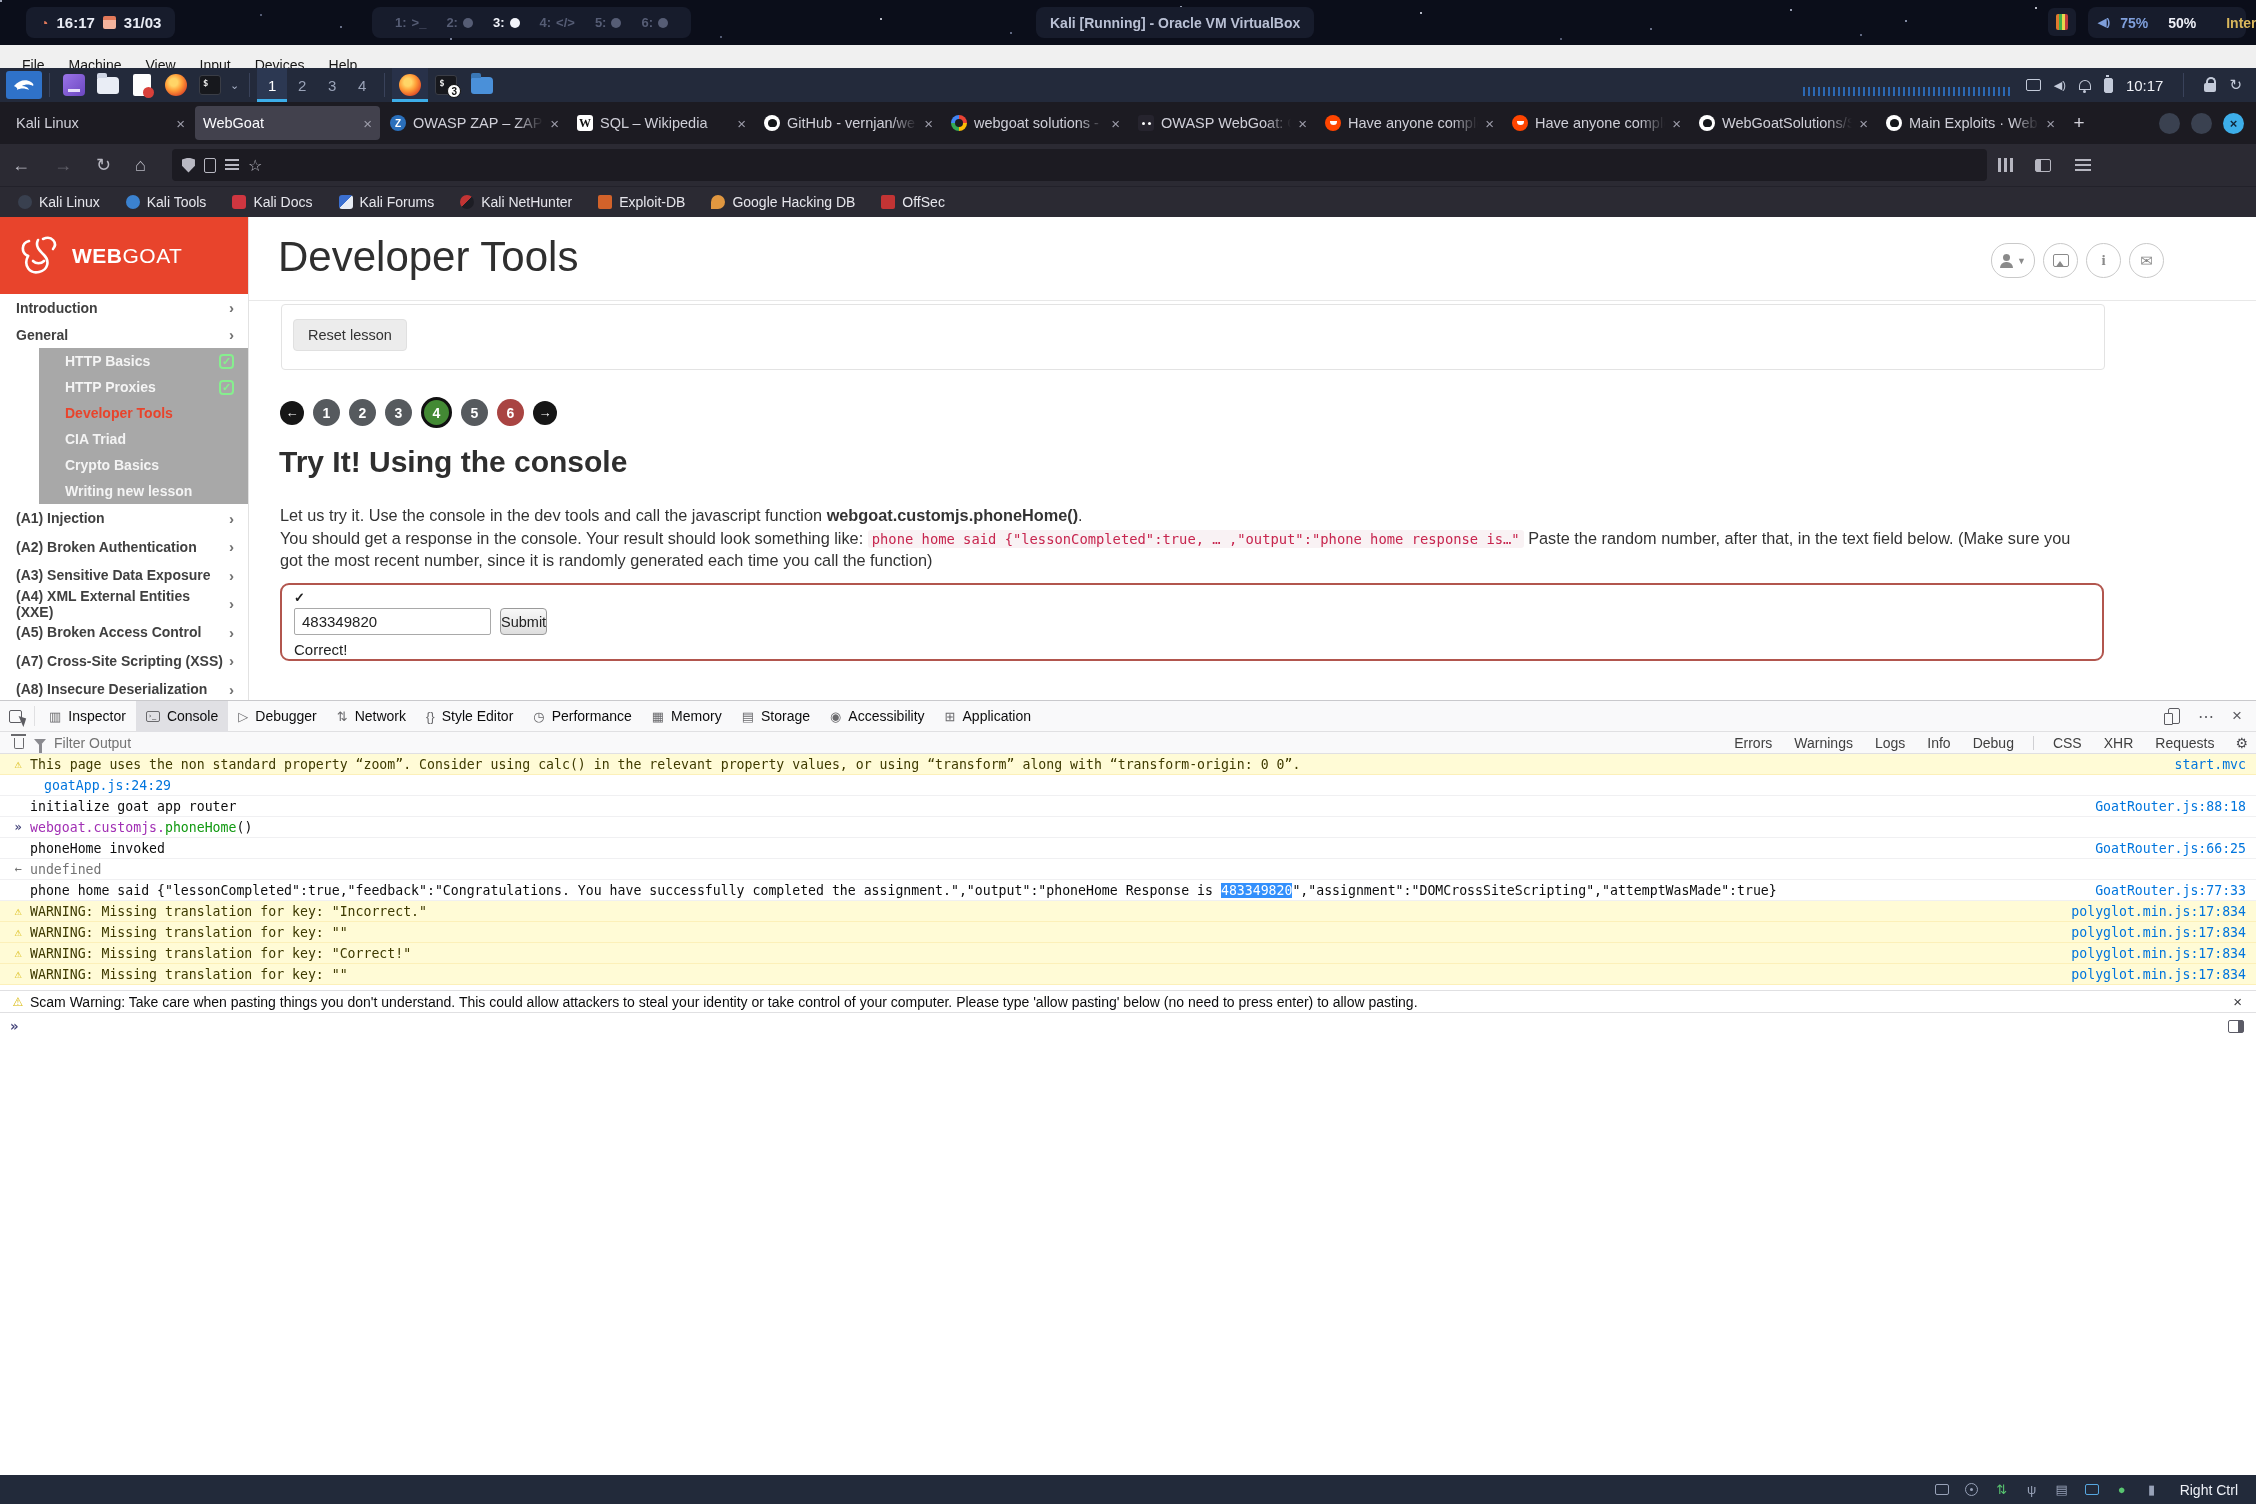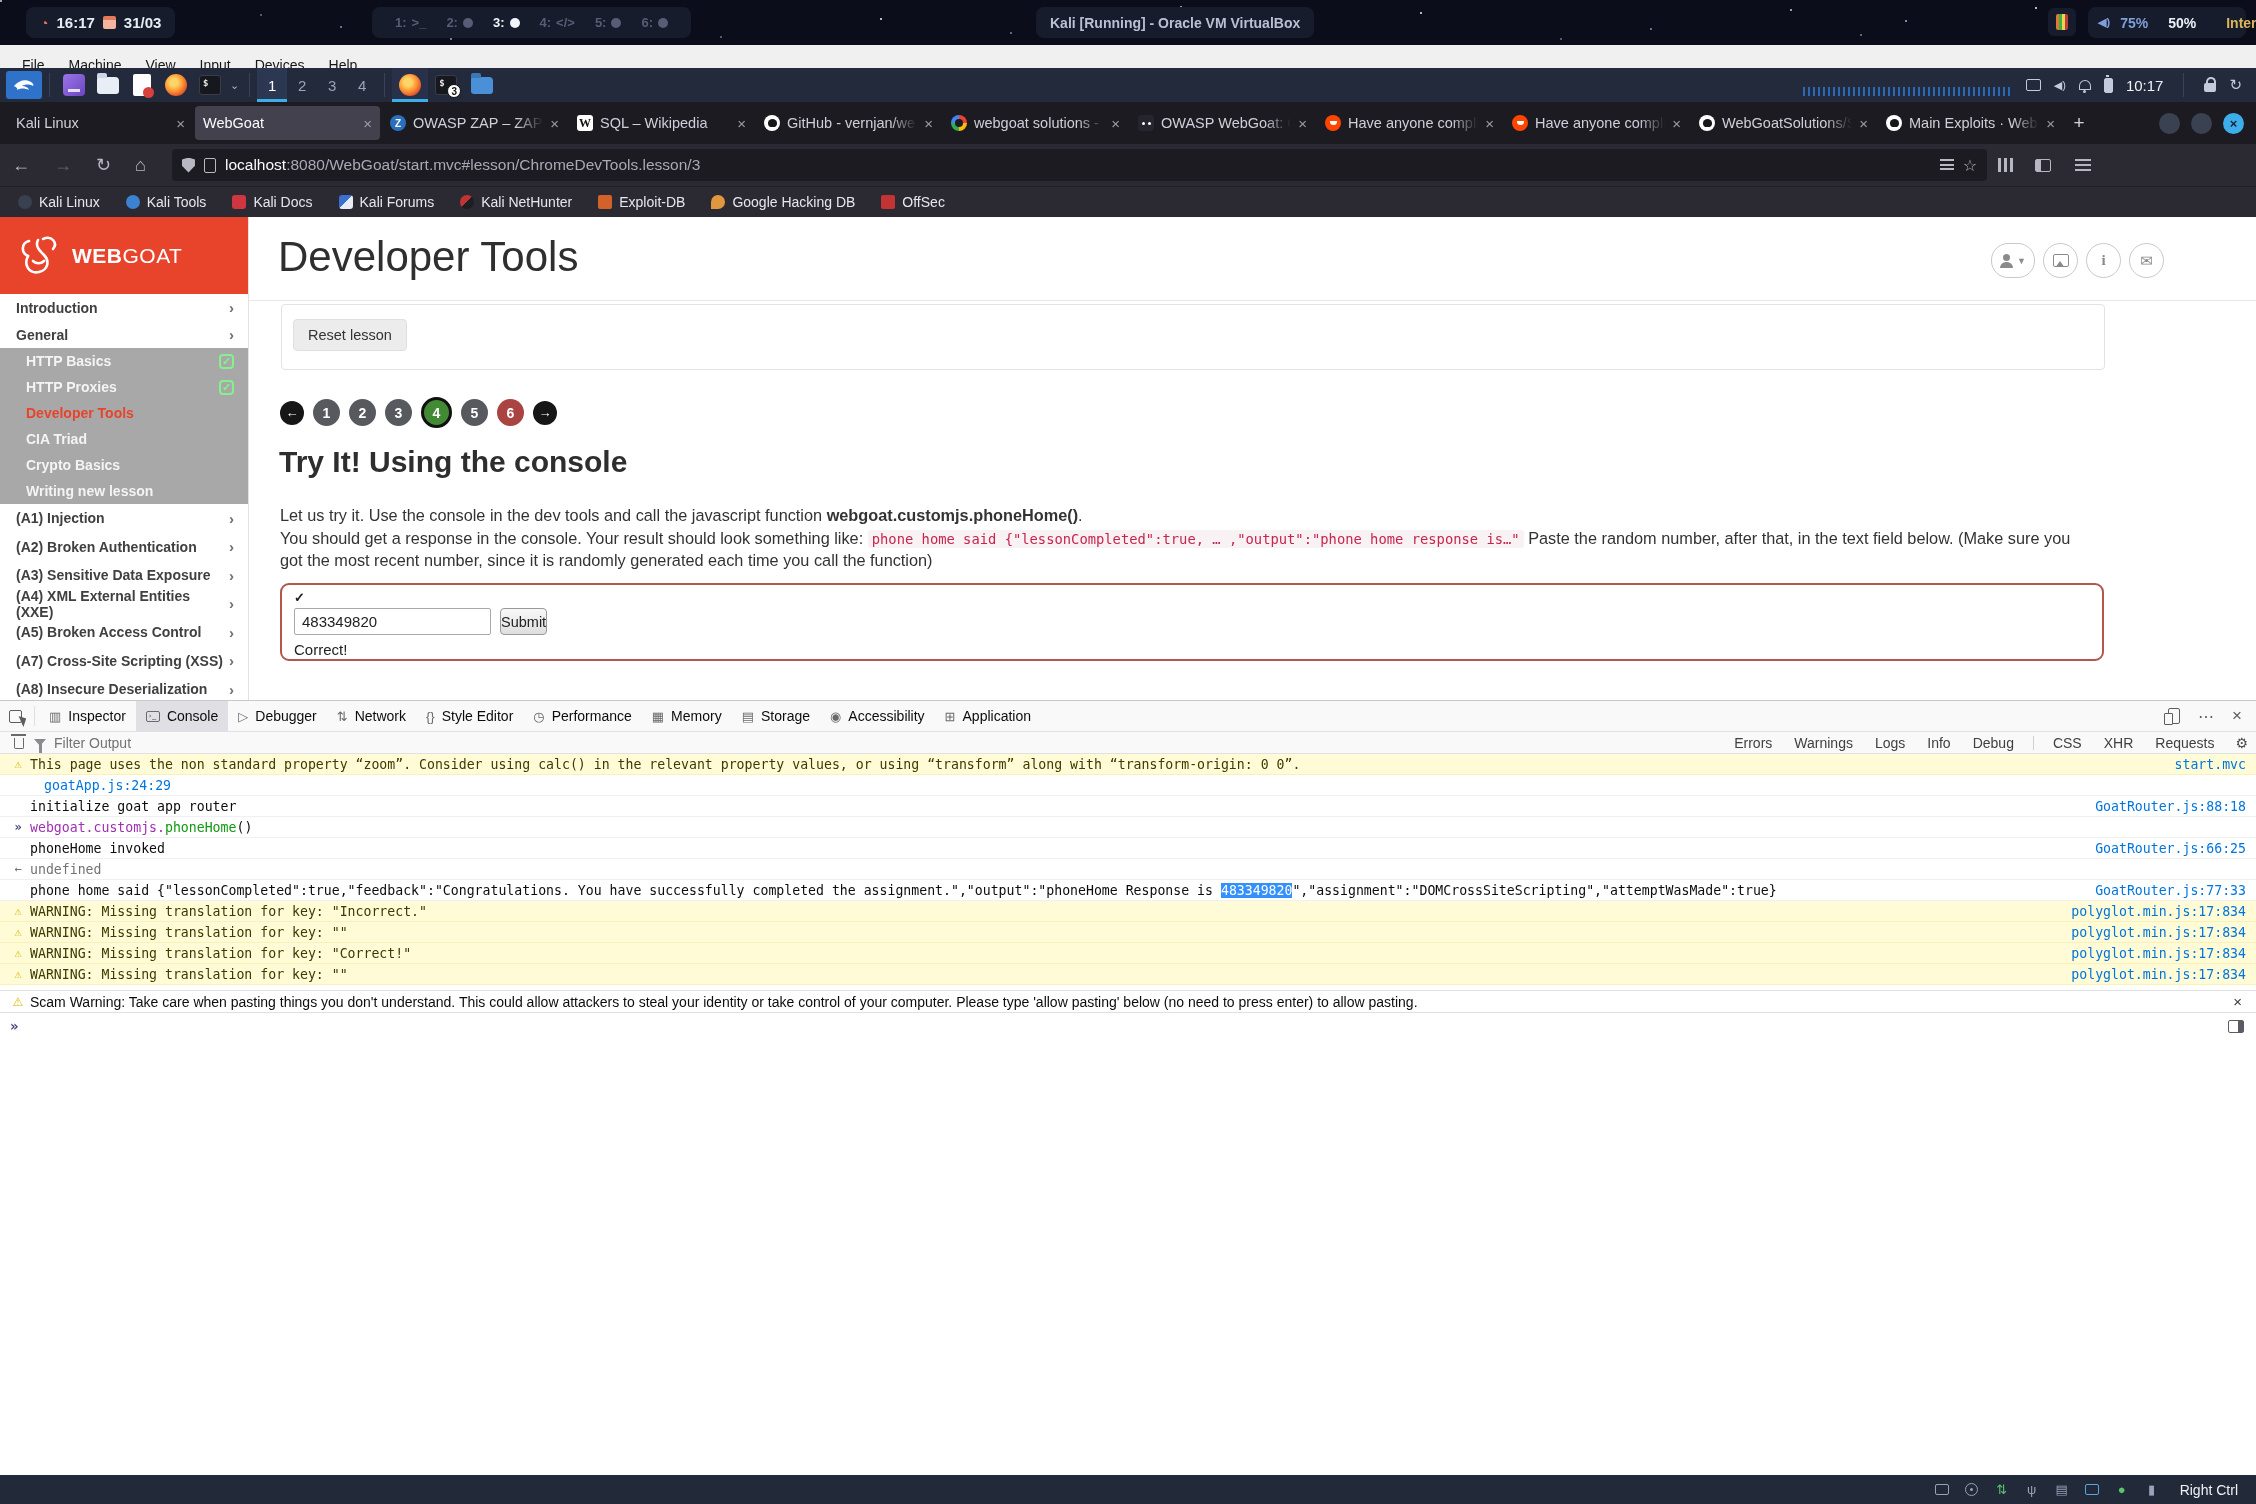--- a/index.html
+++ b/index.html
@@ -113,21 +113,21 @@
   .bm i { width:14px; height:14px; border-radius:3px; display:block; }
 
   
   #page { position:absolute; left:0; top:217px; width:2256px; height:483px; background:#fff; }
   #sidebar { position:absolute; left:0; top:0; width:249px; height:483px; background:#fff; overflow:hidden; border-right:1px solid #e2e2e2; }
   #sb-head { height:77px; background:#e8442c; display:flex; align-items:center; padding-left:16px; gap:10px; }
   #sb-head .brand { color:#fff; font-size:21px; letter-spacing:.5px; }
   #sb-head .brand b { font-weight:bold; } #sb-head .brand span { font-weight:normal; }
   .sb-item { height:27px; display:flex; align-items:center; padding:0 14px 0 16px; font-size:14px; font-weight:bold; color:#404040; }
   .sb-item .chev { margin-left:auto; color:#707070; font-size:15px; }
-  .sb-gray { background:#a8a8a8; }
+  .sb-gray { background:#a8a8a8;margin-left:39px; }
   .sb-gray .sb-item { height:26px; padding-left:26px; color:#f4f4f4; }
   .sb-item.current { color:#e8442c; }
   .sb-a { height:28.5px; }
   .check-badge { margin-left:auto; width:15px; height:15px; border:2px solid #86ef8e; border-radius:4px; color:#86ef8e; font-size:11px; font-weight:bold; display:flex; align-items:center; justify-content:center; }
 
   #main { position:absolute; left:249px; top:0; width:2007px; height:483px; }
   #page-title { position:absolute; left:29px; top:16px; font-size:42px; font-weight:400; color:#2f2f2f; }
   #title-actions { position:absolute; right:92px; top:26px; display:flex; gap:8px; align-items:center; }
   .act-btn { height:35px; min-width:35px; border:1px solid #c9c9c9; border-radius:18px; background:#fff; display:flex; align-items:center; justify-content:center; gap:4px; color:#777; padding:0 8px; }
   .i-person { width:13px; height:14px; position:relative; }
@@ -406,21 +406,20 @@
   </div>
 
   <div id="navbar">
     <span class="nav-ic">←</span>
     <span class="nav-ic dim">→</span>
     <span class="nav-ic">↻</span>
     <span class="nav-ic">⌂</span>
     <div id="urlbar">
       <span class="shield"></span>
       <span class="pageic"></span>
-      <span class="url-text"><span class="url-host">localhost</span><span class="url-rest">:8080/WebGoat/start.mvc#lesson/ChromeDevTools.lesson/3</span></span>
       <span class="reader"></span>
       <span class="star">☆</span>
     </div>
     <span class="i-library"></span>
     <span class="i-sidebar"></span>
     <span class="i-burger"></span>
   </div>
 
   <div id="bookmarks">
     <span class="bm">

